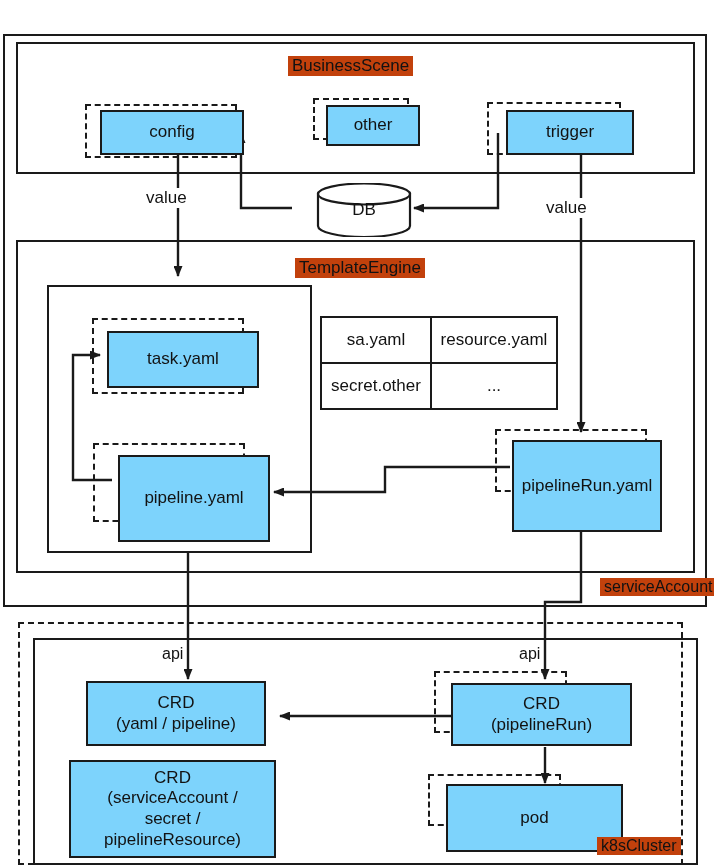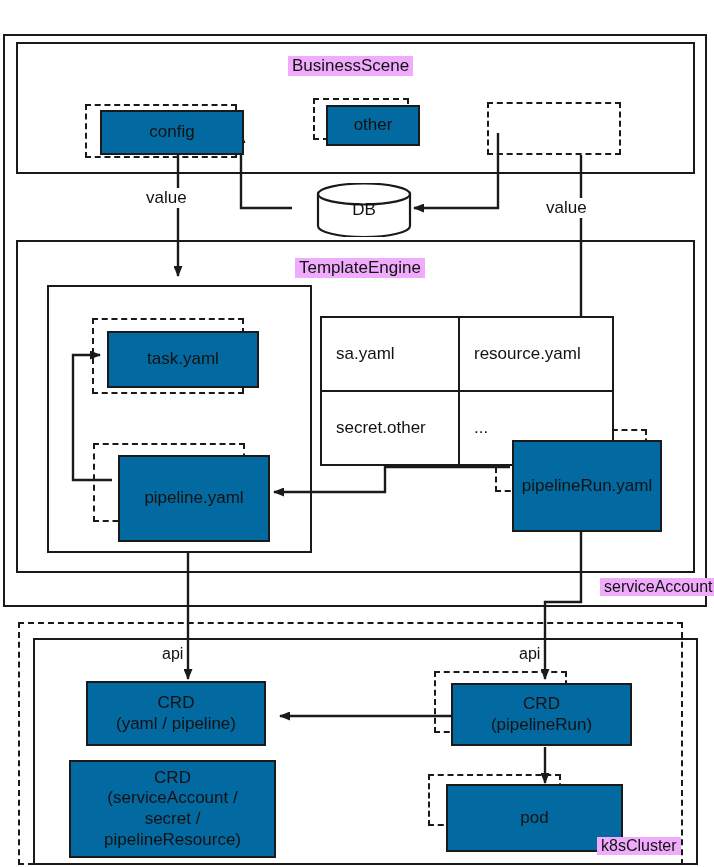--- a/index.html
+++ b/index.html
@@ -37,21 +37,21 @@
   .frame-dashed {
     border: 2px dashed #1a1a1a;
     background: transparent;
   }
 
   
   .node {
     position: absolute;
     box-sizing: border-box;
     border: 2px solid #1a1a1a;
-    background: #0369a1;
+    background: #7dd3fc;
     display: flex;
     align-items: center;
     justify-content: center;
     text-align: center;
     color: #121212;
     z-index: 5;
   }
   .node .node-label {
     white-space: nowrap;
     line-height: 1.22;
@@ -71,21 +71,21 @@
     position: absolute;
     color: #121212;
     white-space: nowrap;
     background: #ffffff;
     z-index: 6;
   }
   .frame-title {
     position: absolute;
     color: #121212;
     white-space: nowrap;
-    background: #f0abfc;
+    background: #c2410c;
     padding: 0 4px;
     z-index: 6;
   }
 
   
   .db-cyl {
     position: absolute;
     z-index: 5;
   }
   .db-cyl .db-text {
@@ -105,23 +105,23 @@
   
   .yaml-table {
     position: absolute;
     border-collapse: collapse;
     background: #ffffff;
     z-index: 5;
     table-layout: fixed;
   }
   .yaml-table td {
     border: 2px solid #1a1a1a;
-    text-align: left;
-    color: #121212;
-    padding: 14px;
+    text-align: center;
+    color: #121212;
+    padding: 0;
     height: 44px;
     overflow: visible;
     white-space: nowrap;
   }
   .yaml-table td .cell-txt { display: block; }
 
   .fs17 { font-size: 17px; }
   .fs16 { font-size: 16px; }
 </style>
 </head>
@@ -171,20 +171,23 @@
   <div class="node" style="left:100px; top:110px; width:144px; height:45px;">
     <span class="node-label fs17">config</span>
   </div>
 
   <div class="shadow-rect" style="left:313px; top:98px; width:96px; height:42px;"></div>
   <div class="node" style="left:326px; top:105px; width:94px; height:41px;">
     <span class="node-label fs17">other</span>
   </div>
 
   <div class="shadow-rect" style="left:487px; top:102px; width:134px; height:53px;"></div>
+  <div class="node" style="left:506px; top:110px; width:128px; height:45px;">
+    <span class="node-label fs17">trigger</span>
+  </div>
 
   <div class="db-cyl" style="left:316px; top:183px; width:96px; height:54px;">
     <svg width="96" height="54" viewBox="0 0 96 54" xmlns="http://www.w3.org/2000/svg">
       <path d="M2,11 L2,43 A46,11 0 0 0 94,43 L94,11 Z" fill="#ffffff" stroke="#1a1a1a" stroke-width="2.2"></path>
       <ellipse cx="48" cy="11" rx="46" ry="10.5" fill="#ffffff" stroke="#1a1a1a" stroke-width="2.2"></ellipse>
     </svg>
     <span class="db-text fs17">DB</span>
   </div>
 
   <div class="caption fs17" style="left:146px; top:188px;">value</div>

